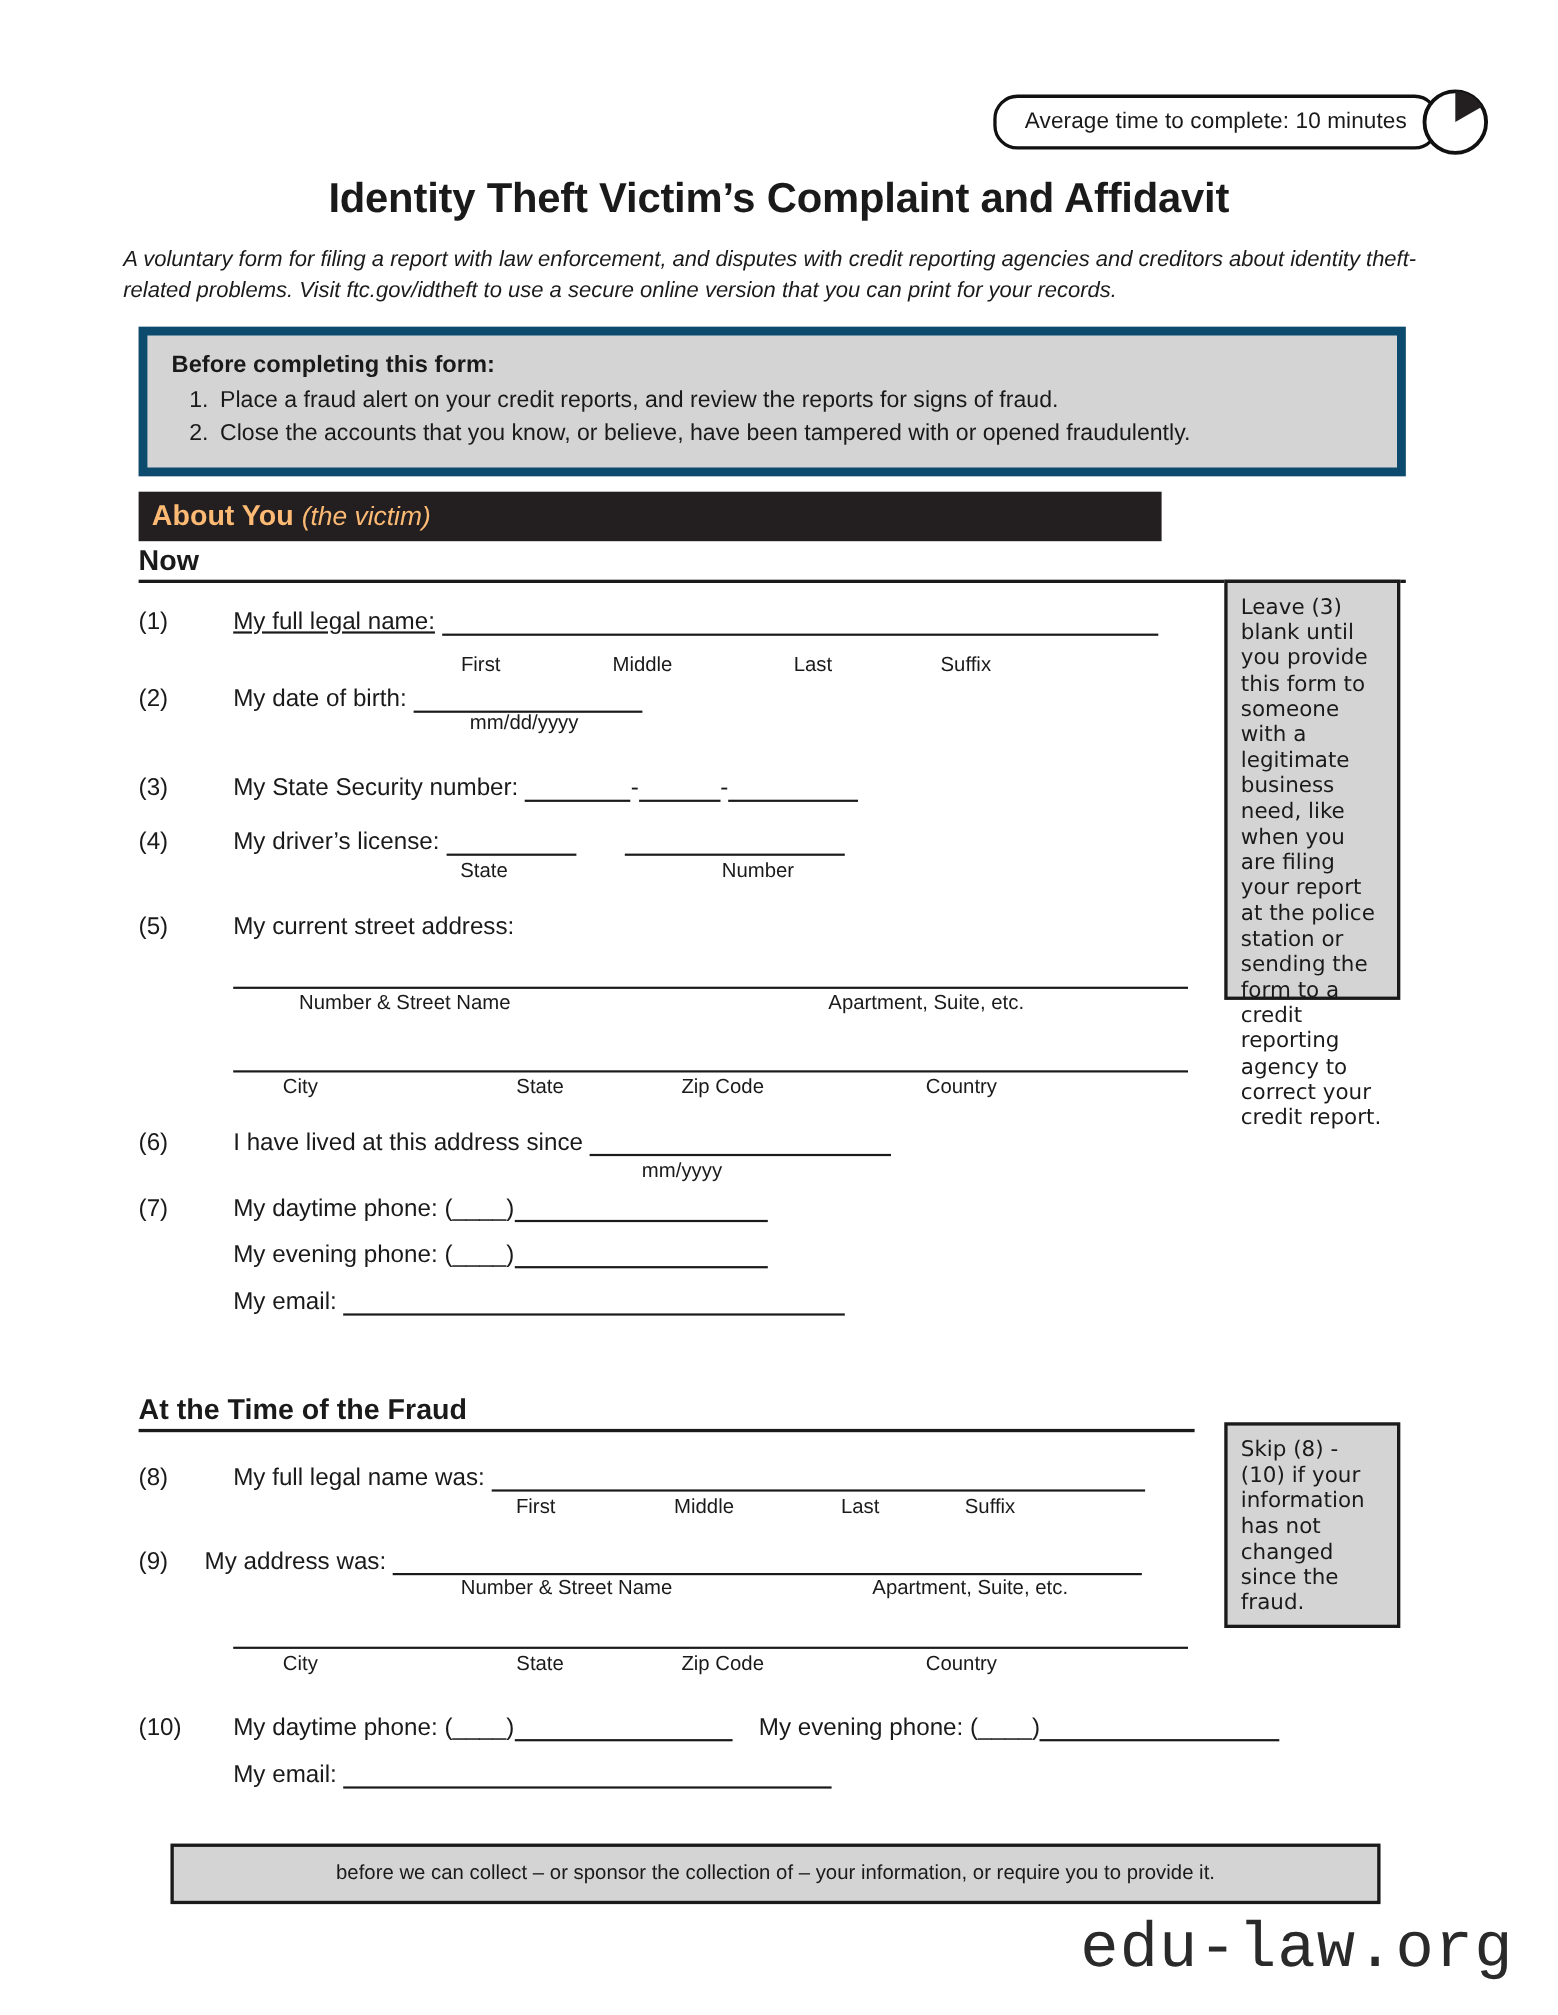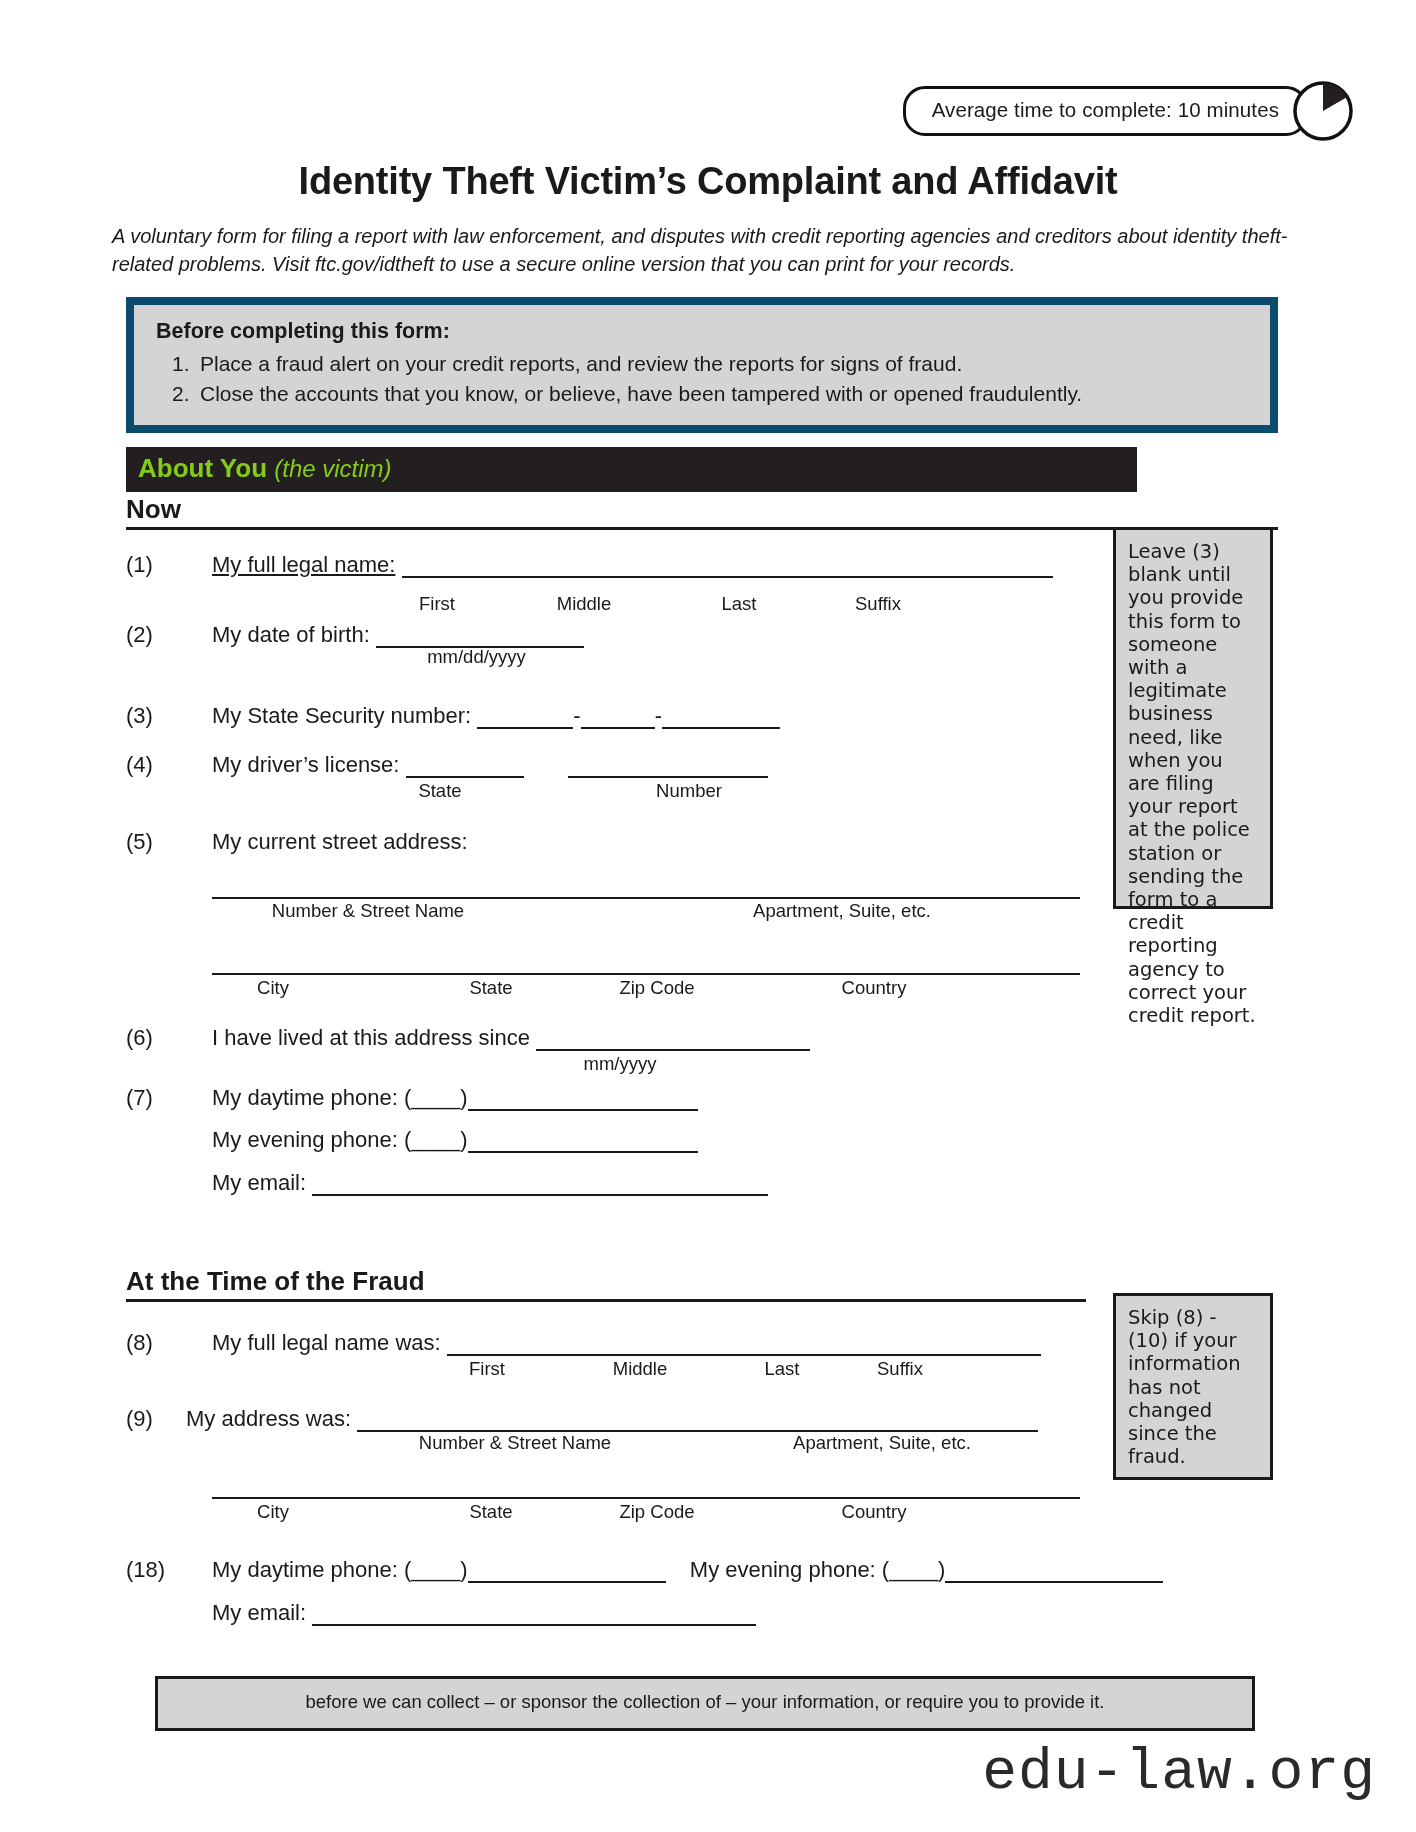--- a/index.html
+++ b/index.html
@@ -103,24 +103,24 @@
   .before-list li .num {
     position: absolute;
     left: 16px;
   }
 
   
   .section-bar {
     position: absolute;
     top: 447px;
     left: 126px;
-    width: 1011px;
+    width: 930px;
     box-sizing: border-box;
     background: #231f20;
-    color: #84cc16;
+    color: #fdba74;
     padding: 6px 12px 8px 12px;
     font-size: 26px;
     font-weight: bold;
   }
   .section-bar .sub {
     font-weight: normal;
     font-style: italic;
     font-size: 24px;
   }
 
@@ -333,21 +333,21 @@
   <div class="caption" style="top:1432px; left:400px; width:230px;">Number &amp; Street Name</div>
   <div class="caption" style="top:1432px; left:750px; width:264px;">Apartment, Suite, etc.</div>
 
   <div class="rule" style="top:1497px; left:212px; width:868px;"></div>
   <div class="caption" style="top:1501px; left:216px; width:114px;">City</div>
   <div class="caption" style="top:1501px; left:436px; width:110px;">State</div>
   <div class="caption" style="top:1501px; left:594px; width:126px;">Zip Code</div>
   <div class="caption" style="top:1501px; left:808px; width:132px;">Country</div>
 
   <div class="frow" style="top:1557px; left:126px;">
-    <span class="fnum">(18)</span>
+    <span class="fnum">(10)</span>
     <span class="flabel" style="margin-left:86px;">My daytime phone: (____)</span><span class="line" style="width:198px;"></span>
     <span style="display:inline-block;width:12px;"></span>
     <span class="flabel">My evening phone: (____)</span><span class="line" style="width:218px;"></span>
   </div>
   <div class="frow" style="top:1600px; left:212px;">
     <span class="flabel">My email:</span>
     <span class="line" style="width:444px;"></span>
   </div>
 
   <div class="note-box" id="note-skip">Skip (8) - (10) if your information has not changed since the fraud.</div>

